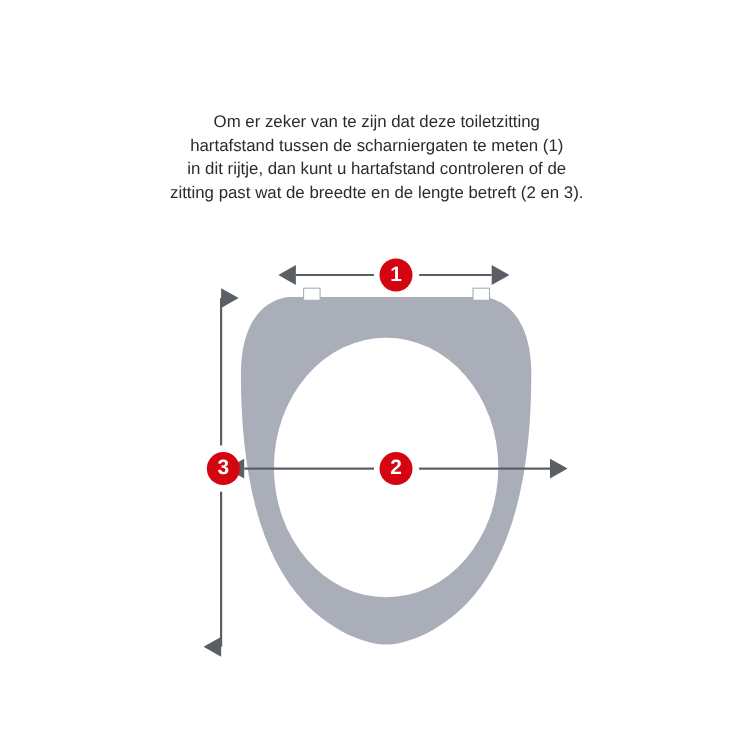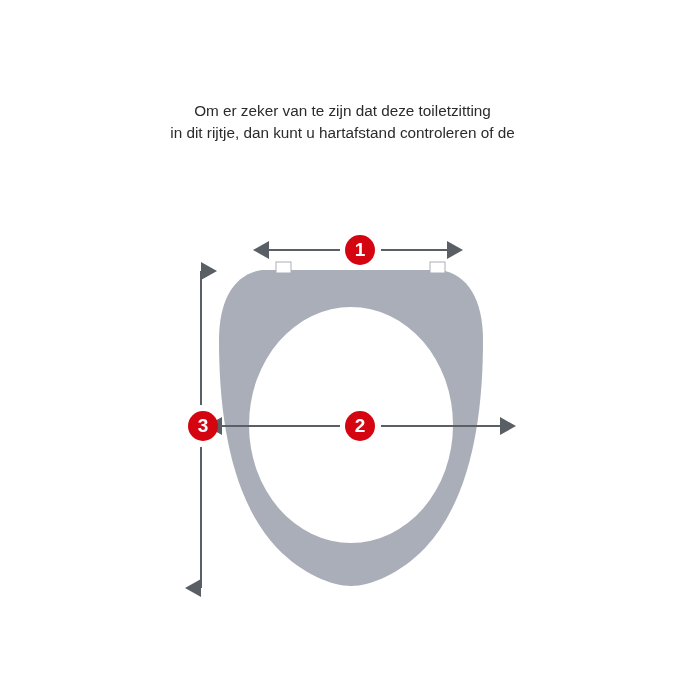--- a/index.html
+++ b/index.html
@@ -57,21 +57,23 @@
   #badge-2 { left: 345px; top: 411px; }
   #badge-3 { left: 188px; top: 411px; }
 </style>
 </head>
 <body>
 
 <div class="page">
 
   <div class="instructions">
     <p>Om er zeker van te zijn dat deze toiletzitting</p>
+    <p>hartafstand tussen de scharniergaten te meten (1)</p>
     <p>in dit rijtje, dan kunt u hartafstand controleren of de</p>
+    <p>zitting past wat de breedte en de lengte betreft (2 en 3).</p>
   </div>
 
   <svg class="diagram" viewBox="0 0 685 685" xmlns="http://www.w3.org/2000/svg">
 
     <path d="M 262 270
              L 440 270
              C 468 274, 483 300, 483 340
              C 483 420, 470 500, 425 548
              C 400 574, 370 586, 351 586
              C 332 586, 302 574, 277 548

